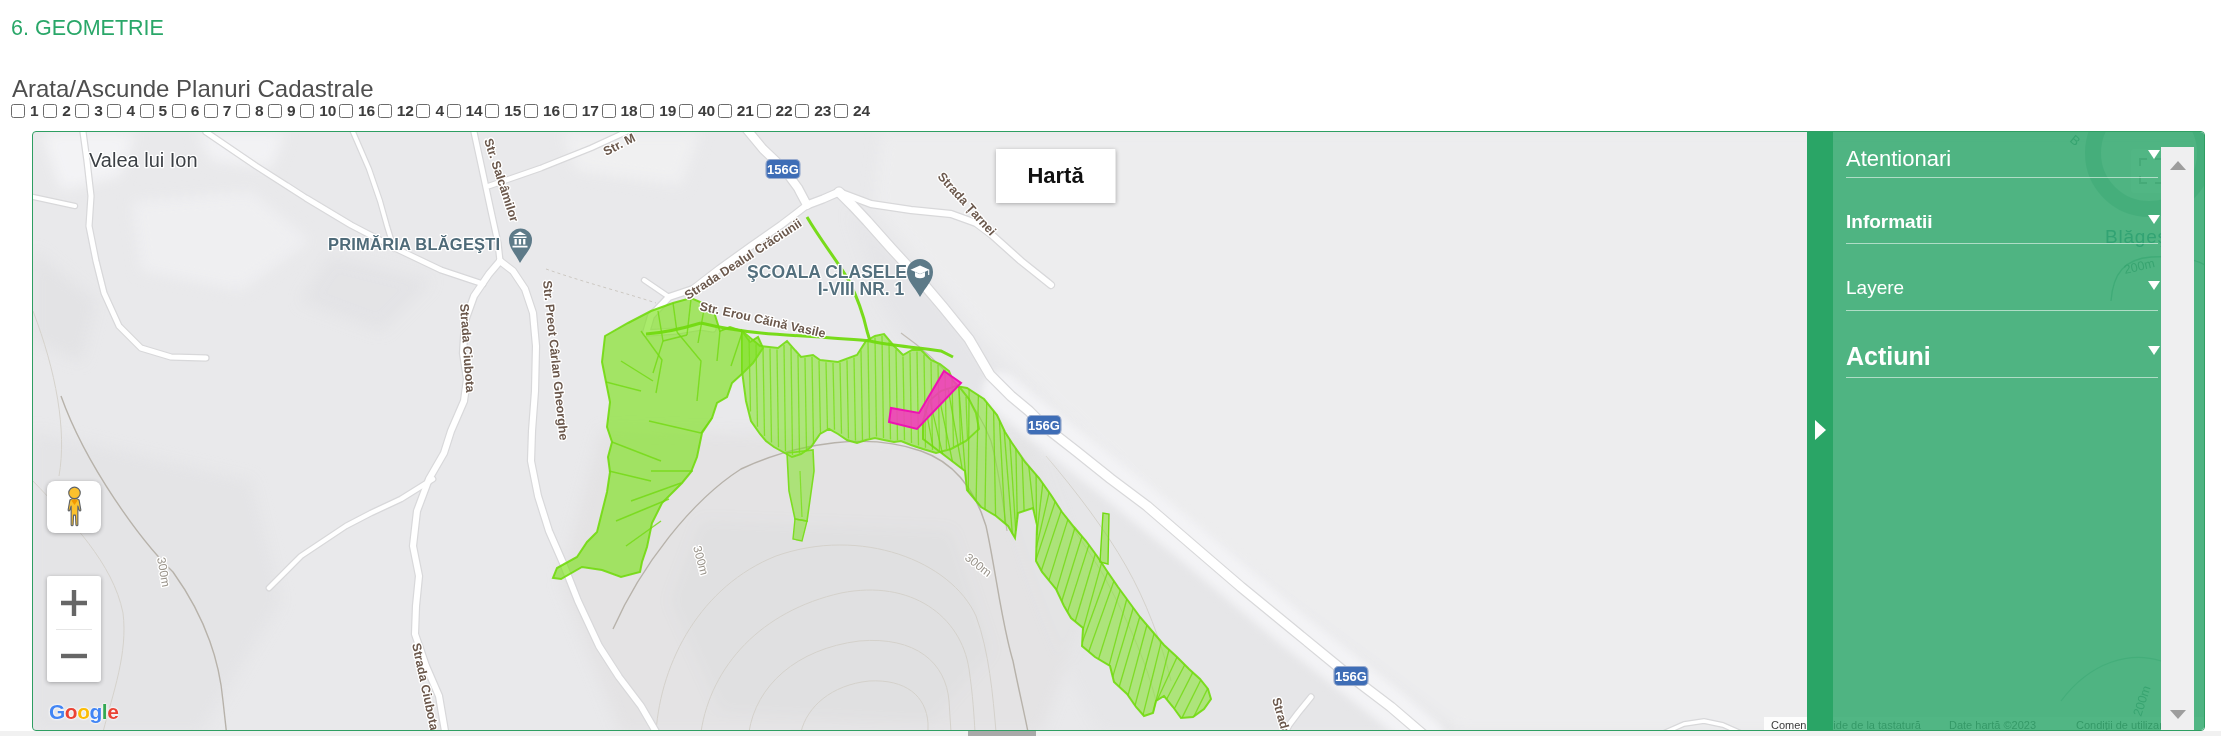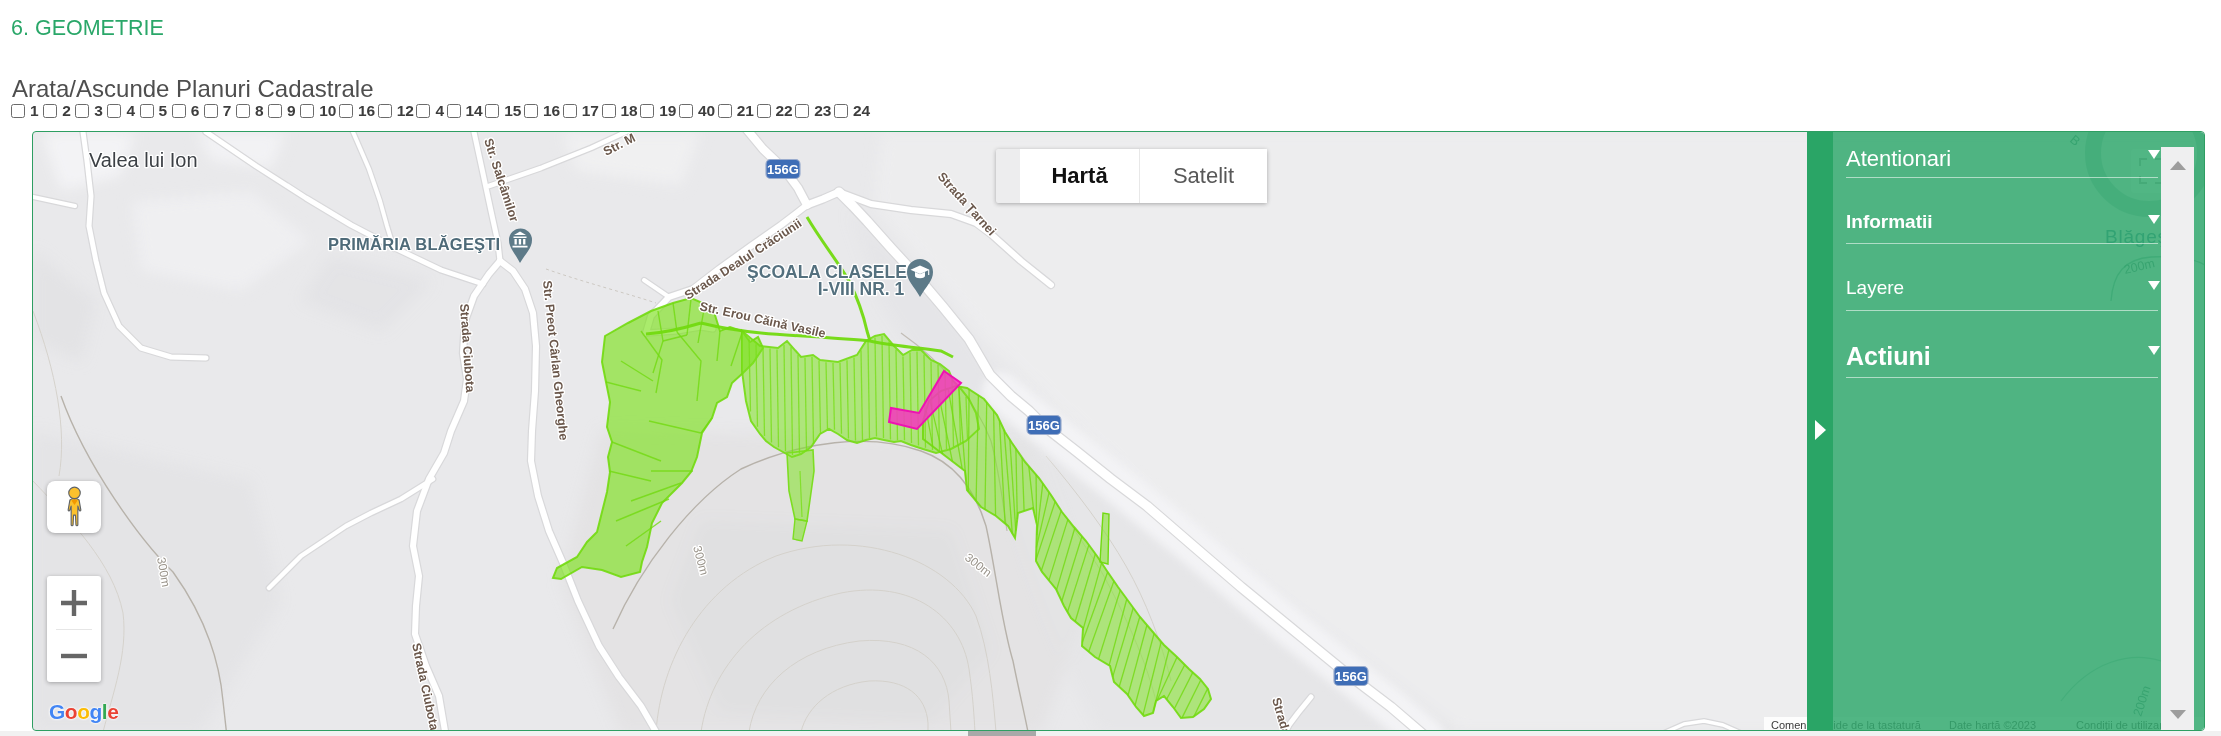--- a/index.html
+++ b/index.html
@@ -393,23 +393,22 @@
 <text transform="translate(2068,140) rotate(40)" font-size="13" fill="#4b8577">B</text>
 
 <rect x="1763" y="716" width="442" height="15" fill="#ffffff" opacity="0.88"></rect>
 <text x="1770" y="727.5" font-size="11" fill="#3a3a3a">Comenzi rapide de la tastatură</text>
 <text x="1948" y="727.5" font-size="11" fill="#3a3a3a">Date hartă ©2023</text>
 <text x="2075" y="727.5" font-size="11" fill="#3a3a3a">Condiții de utilizare</text>
 </svg>
 
 <div style="position:absolute;left:963px;top:17px;height:54px;display:flex;box-shadow:0 1px 4px rgba(0,0,0,0.3);border-radius:2px;">
 
-  <div style="width:119px;background:#fff;display:flex;align-items:center;justify-content:center;font-size:22px;font-weight:bold;color:#111;border-right:1px solid #e8e8e8;margin-left:24px;">Hartă</div>
-
-  <div style="width:127px;background:#fff;display:flex;align-items:center;justify-content:center;font-size:22px;color:#585858;">Satelit</div>
+  <div style="width:119px;background:#fff;display:flex;align-items:center;justify-content:center;font-size:22px;font-weight:bold;color:#111;border-right:1px solid #e8e8e8;">Hartă</div>
+
 </div>
 
 <div style="position:absolute;left:14px;top:349px;width:54px;height:52px;background:#fff;border-radius:8px;box-shadow:0 1px 4px rgba(0,0,0,0.3);display:flex;align-items:center;justify-content:center;">
   <svg width="23" height="43" viewBox="0 0 24 44">
     <path d="M7.2,14.2 C8.4,13.2 10,12.6 12,12.6 C14,12.6 15.6,13.2 16.8,14.2 L18.6,24.5 C18.8,25.6 17.4,26 17,25 L15.5,20.5 L15.5,40 C15.5,41.4 13.6,41.4 13.5,40 L13,30 L11,30 L10.5,40 C10.4,41.4 8.5,41.4 8.5,40 L8.5,20.5 L7,25 C6.6,26 5.2,25.6 5.4,24.5 Z" fill="#fbc12d" stroke="#5f6368" stroke-width="1.2" stroke-linejoin="round"></path>
     <path d="M12,13 L15.2,14.8 L12,19.5 L8.8,14.8 Z" fill="#f29900"></path>
     <circle cx="12" cy="6.8" r="6" fill="#fbc12d" stroke="#5f6368" stroke-width="1.2"></circle>
   </svg>
 </div>
 

